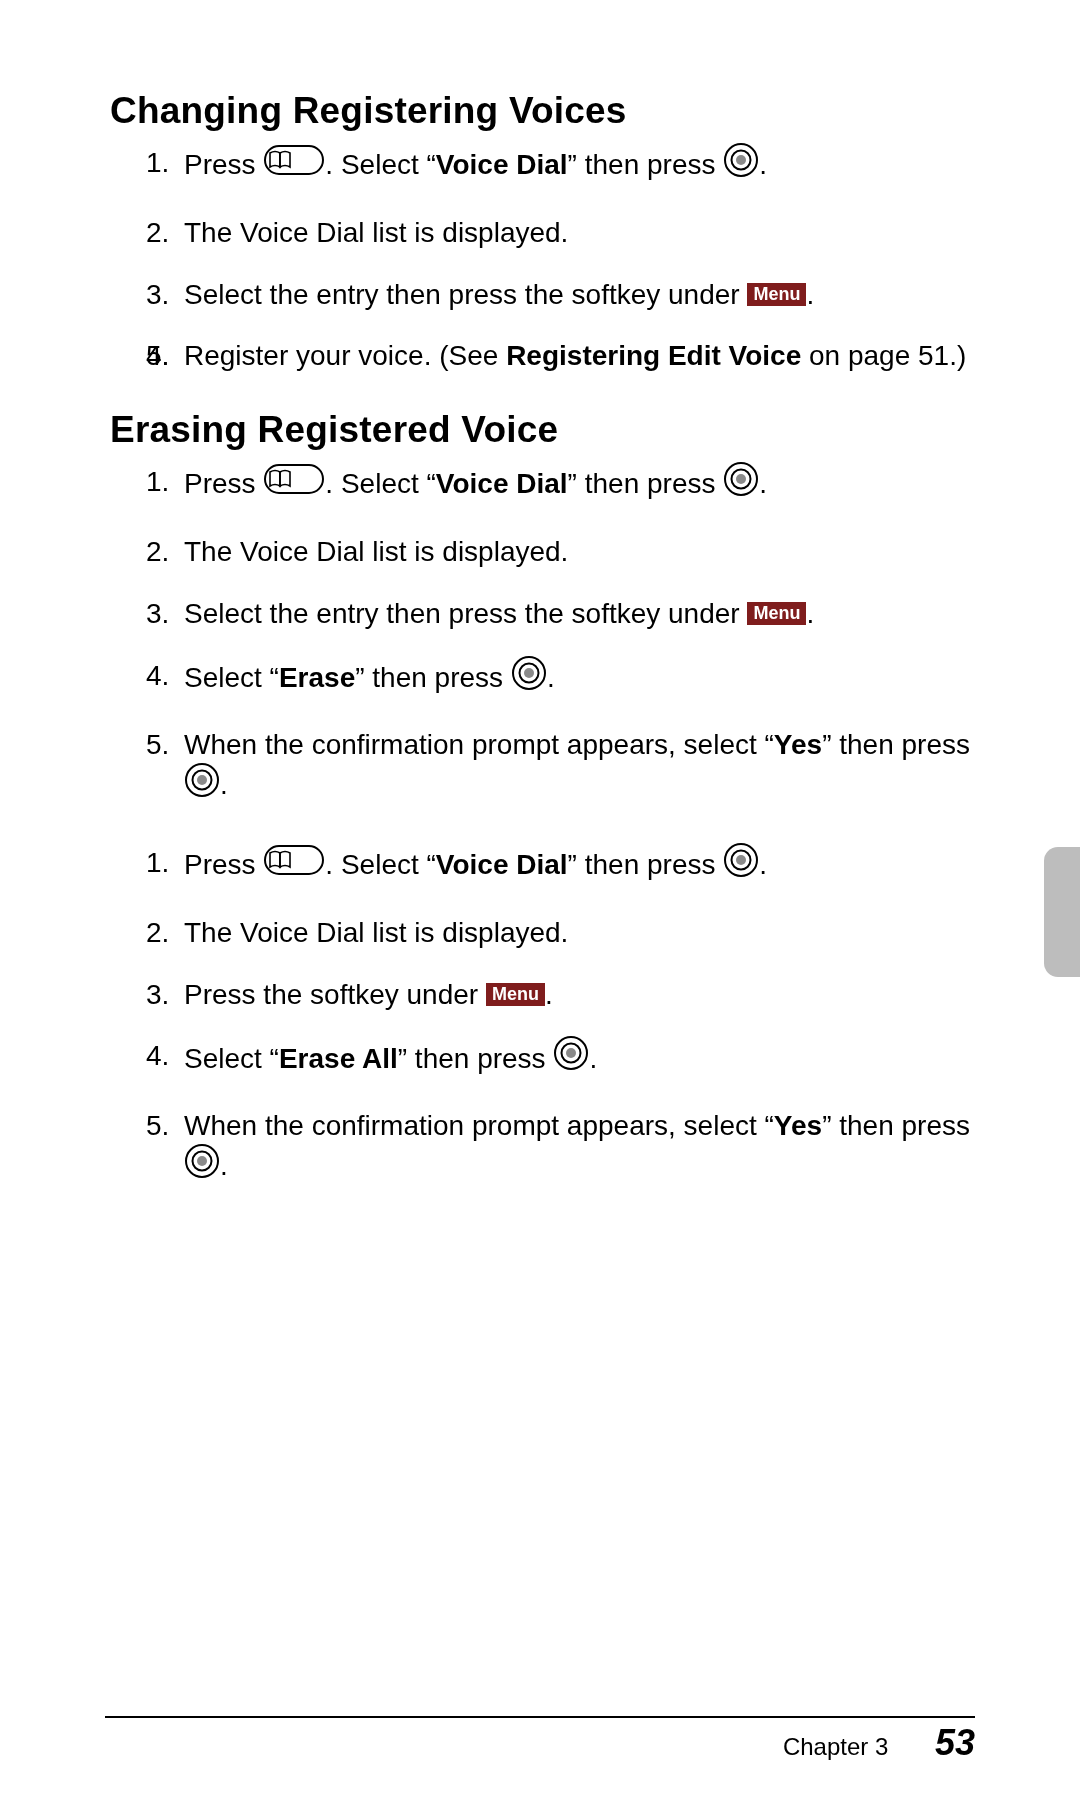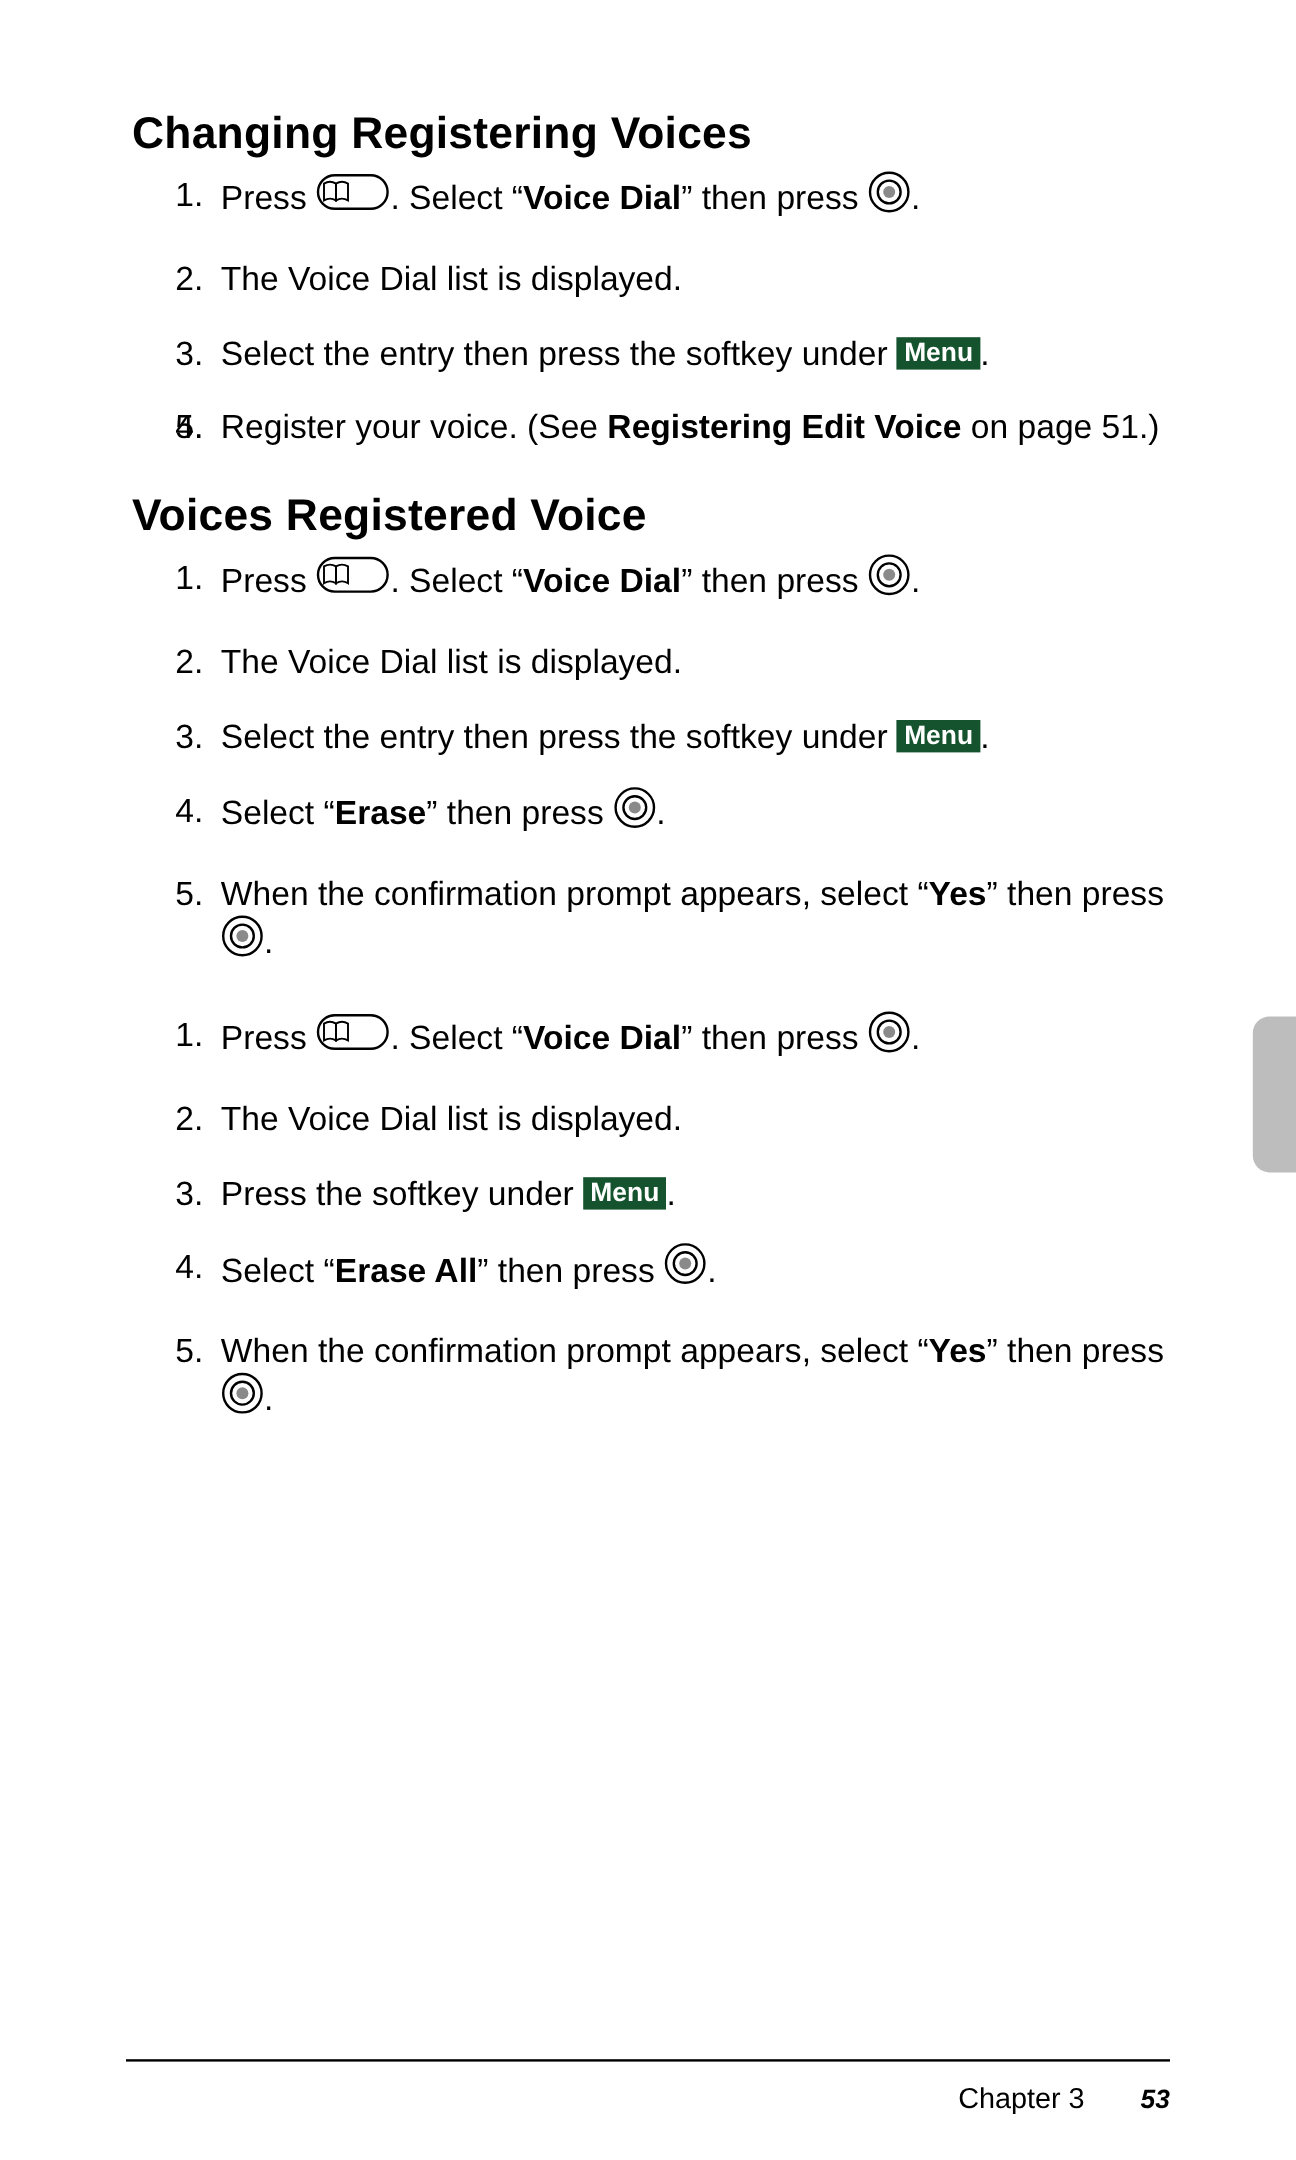--- a/index.html
+++ b/index.html
@@ -52,24 +52,24 @@
   svg.bookkey {
     width: 62px;
     height: 32px;
   }
   svg.okkey {
     width: 36px;
     height: 36px;
   }
   .menu-badge {
     display: inline-block;
-    background: #14532d;
+    background: #7f1d1d;
     color: #fff;
     font-weight: bold;
-    font-size: 22px;
+    font-size: 18px;
     padding: 2px 6px 3px 6px;
     line-height: 1;
     vertical-align: middle;
     position: relative;
     top: -2px;
   }
 
   
   .thumb-tab {
     position: absolute;
@@ -90,21 +90,21 @@
     bottom: 82px;
     border-top: 2px solid #000;
   }
   .footer {
     position: absolute;
     right: 105px;
     bottom: 36px;
     font-size: 24px;
   }
   .footer .chapter { margin-right: 40px; text-align: right; }
-  .footer .pagenum { font-weight: 900; font-style: italic; font-size: 22px; }
+  .footer .pagenum { font-weight: 900; font-style: italic; font-size: 36px; }
 </style>
 </head>
 <body>
 
 <div class="page" id="page-root">
     <div class="section">
       <h2 class="section-heading">Changing Registering Voices</h2>
       <ol class="steps">
         <li><span class="num">1.</span><span class="content">Press <span class="icon"><svg viewBox="0 0 62 32" class="bookkey">
                 <path d="M16 2 H46 A14 14 0 0 1 46 30 H16 A14 14 0 0 1 16 2 Z" fill="#fff" stroke="#000" stroke-width="2"></path>
@@ -118,21 +118,21 @@
                 <circle cx="18" cy="18" r="9.5" fill="#fff" stroke="#000" stroke-width="2"></circle>
                 <circle cx="18" cy="18" r="5" fill="#8a8a8a"></circle>
               </svg></span>.</span></li>
         <li><span class="num">2.</span><span class="content">The Voice Dial list is displayed.</span></li>
         <li><span class="num">3.</span><span class="content">Select the entry then press the softkey under <span class="menu-badge">Menu</span>.</span></li>
         <li><span class="num">4.</span></li>
         <li><span class="num">5.</span><span class="content">Register your voice. (See <span class="bold">Registering Edit Voice</span> on page 51.)</span></li>
       </ol>
     </div>
     <div class="section">
-      <h2 class="section-heading">Voices Registered Voice</h2>
+      <h2 class="section-heading">Erasing Registered Voice</h2>
       <ol class="steps">
         <li><span class="num">1.</span><span class="content">Press <span class="icon"><svg viewBox="0 0 62 32" class="bookkey">
                 <path d="M16 2 H46 A14 14 0 0 1 46 30 H16 A14 14 0 0 1 16 2 Z" fill="#fff" stroke="#000" stroke-width="2"></path>
                 <g transform="translate(-1,0)">
                   <path d="M8 9 Q13 6 18 9 L18 23 Q13 20 8 23 Z" fill="#fff" stroke="#000" stroke-width="1.6"></path>
                   <path d="M18 9 Q23 6 28 9 L28 23 Q23 20 18 23 Z" fill="#fff" stroke="#000" stroke-width="1.6"></path>
                   <line x1="18" y1="9" x2="18" y2="23" stroke="#000" stroke-width="1.6"></line>
                 </g>
               </svg></span>. Select “<span class="bold">Voice Dial</span>” then press <span class="icon"><svg viewBox="0 0 36 36" class="okkey">
                 <circle cx="18" cy="18" r="16" fill="#fff" stroke="#000" stroke-width="2"></circle>

